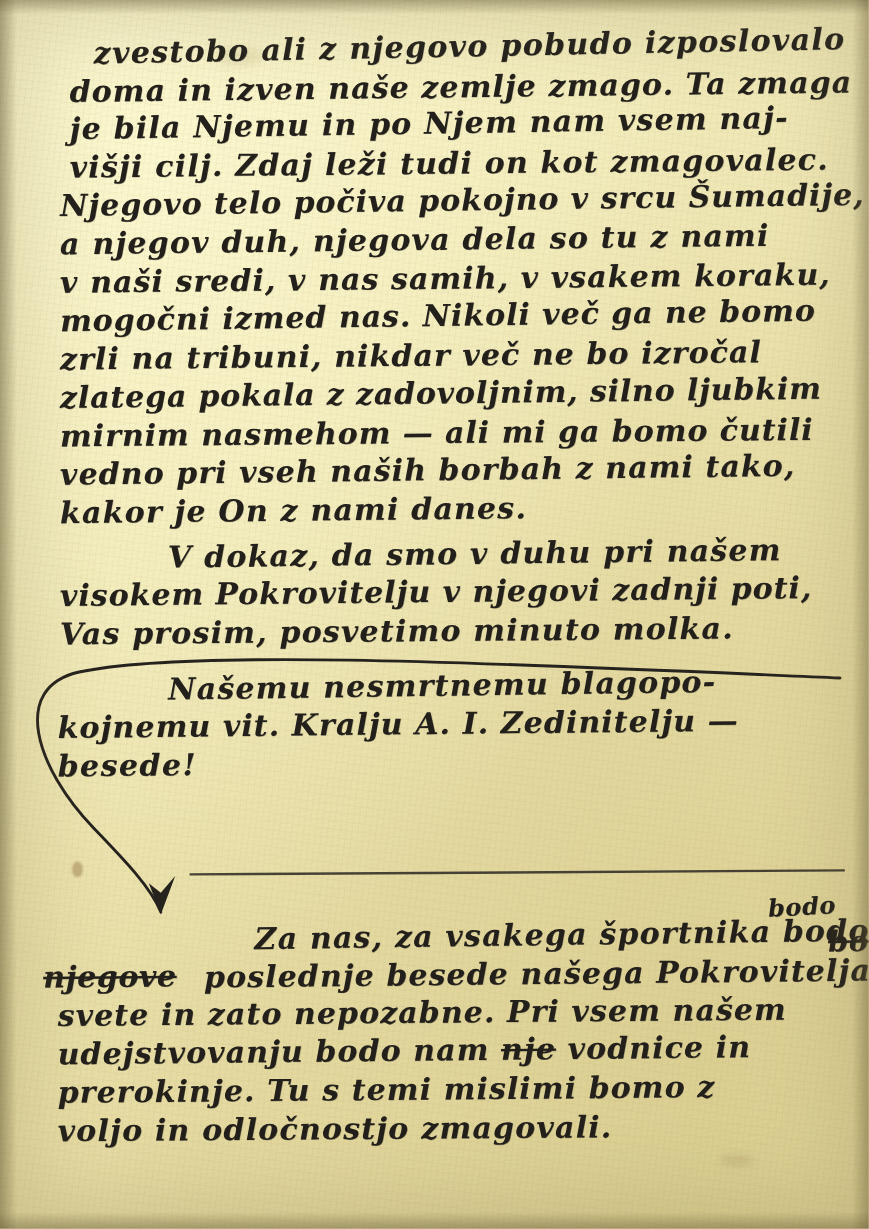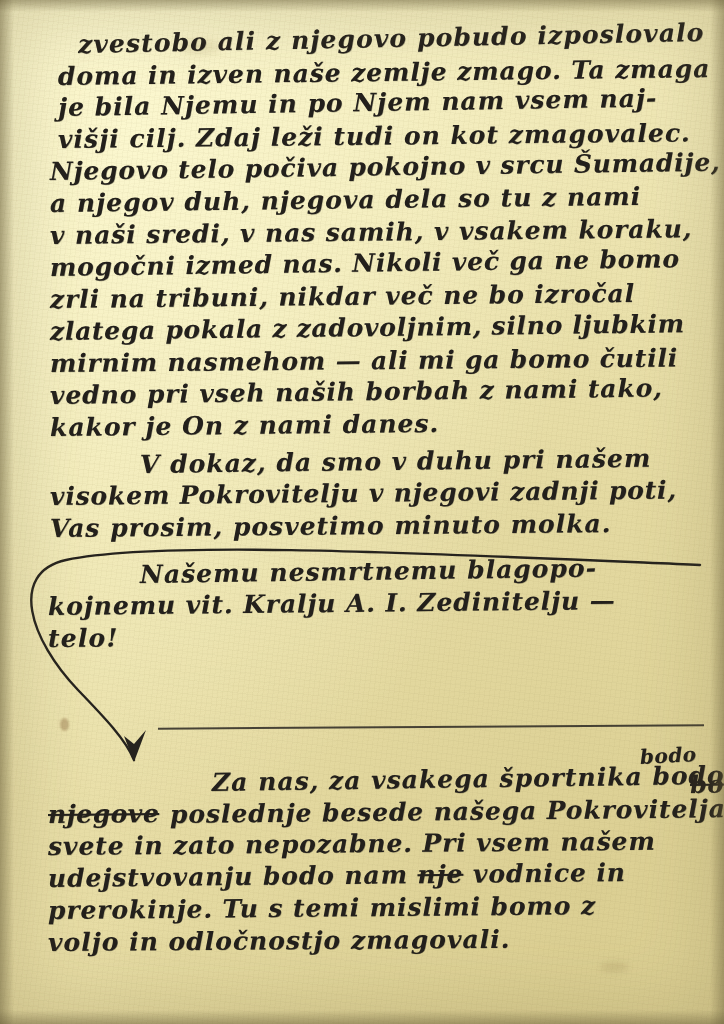--- a/index.html
+++ b/index.html
@@ -131,30 +131,30 @@
     <div class="hw-line" style="left:50px; top:349px; font-size:25px; transform:rotate(-0.5deg); letter-spacing:0.8px;">mirnim nasmehom — ali mi ga bomo čutili</div>
     <div class="hw-line" style="left:50px; top:381px; font-size:25px; transform:rotate(-0.7deg); letter-spacing:0.9px;">vedno pri vseh naših borbah z nami tako,</div>
     <div class="hw-line" style="left:50px; top:413px; font-size:25px; transform:rotate(-0.6deg); letter-spacing:1.0px;">kakor je On z nami danes.</div>
 
     <div class="hw-line" style="left:140px; top:450px; font-size:25px; transform:rotate(-0.7deg); letter-spacing:1.0px;">V dokaz, da smo v duhu pri našem</div>
     <div class="hw-line" style="left:50px; top:482px; font-size:25px; transform:rotate(-0.6deg); letter-spacing:0.8px;">visokem Pokrovitelju v njegovi zadnji poti,</div>
     <div class="hw-line" style="left:50px; top:514px; font-size:25px; transform:rotate(-0.5deg); letter-spacing:1.0px;">Vas prosim, posvetimo minuto molka.</div>
 
     <div class="hw-line" style="left:140px; top:560px; font-size:25px; transform:rotate(-0.8deg); letter-spacing:1.0px;">Našemu nesmrtnemu blagopo-</div>
     <div class="hw-line" style="left:48px; top:592px; font-size:25px; transform:rotate(-0.6deg); letter-spacing:0.9px;">kojnemu vit. Kralju A. I. Zedinitelju —</div>
-    <div class="hw-line" style="left:48px; top:624px; font-size:25px; transform:rotate(-0.5deg); letter-spacing:1.2px;">telo!</div>
+    <div class="hw-line" style="left:48px; top:624px; font-size:25px; transform:rotate(-0.5deg); letter-spacing:1.2px;">besede!</div>
 
     <div class="hw-line" style="left:640px; top:745px; font-size:20px; transform:rotate(-3deg);">bodo</div>
 
     <div class="hw-line" style="left:212px; top:768px; font-size:25px; transform:rotate(-0.8deg); letter-spacing:1.0px;">
       <span>Za nas, za vsakega športnika bodo</span>
     </div>
     <div class="hw-line struck" style="left:678px; top:770px; font-size:24px; transform:rotate(-1deg);margin-left:12px;">bo</div>
 
-    <div class="hw-line struck" style="left:48px; top:800px; font-size:25px; transform:rotate(-0.5deg);">njegove</div>
+    <div class="hw-line struck" style="left:36px; top:800px; font-size:25px; transform:rotate(-0.5deg);">njegove</div>
     <div class="hw-line" style="left:170px; top:800px; font-size:25px; transform:rotate(-0.6deg); letter-spacing:0.9px;">
       
       <span>poslednje besede našega Pokrovitelja</span>
     </div>
 
     <div class="hw-line" style="left:48px; top:832px; font-size:25px; transform:rotate(-0.5deg); letter-spacing:0.9px;">svete in zato nepozabne. Pri vsem našem</div>
 
     <div class="hw-line" style="left:48px; top:864px; font-size:25px; transform:rotate(-0.6deg); letter-spacing:0.9px;">
       
       <span>udejstvovanju</span>

